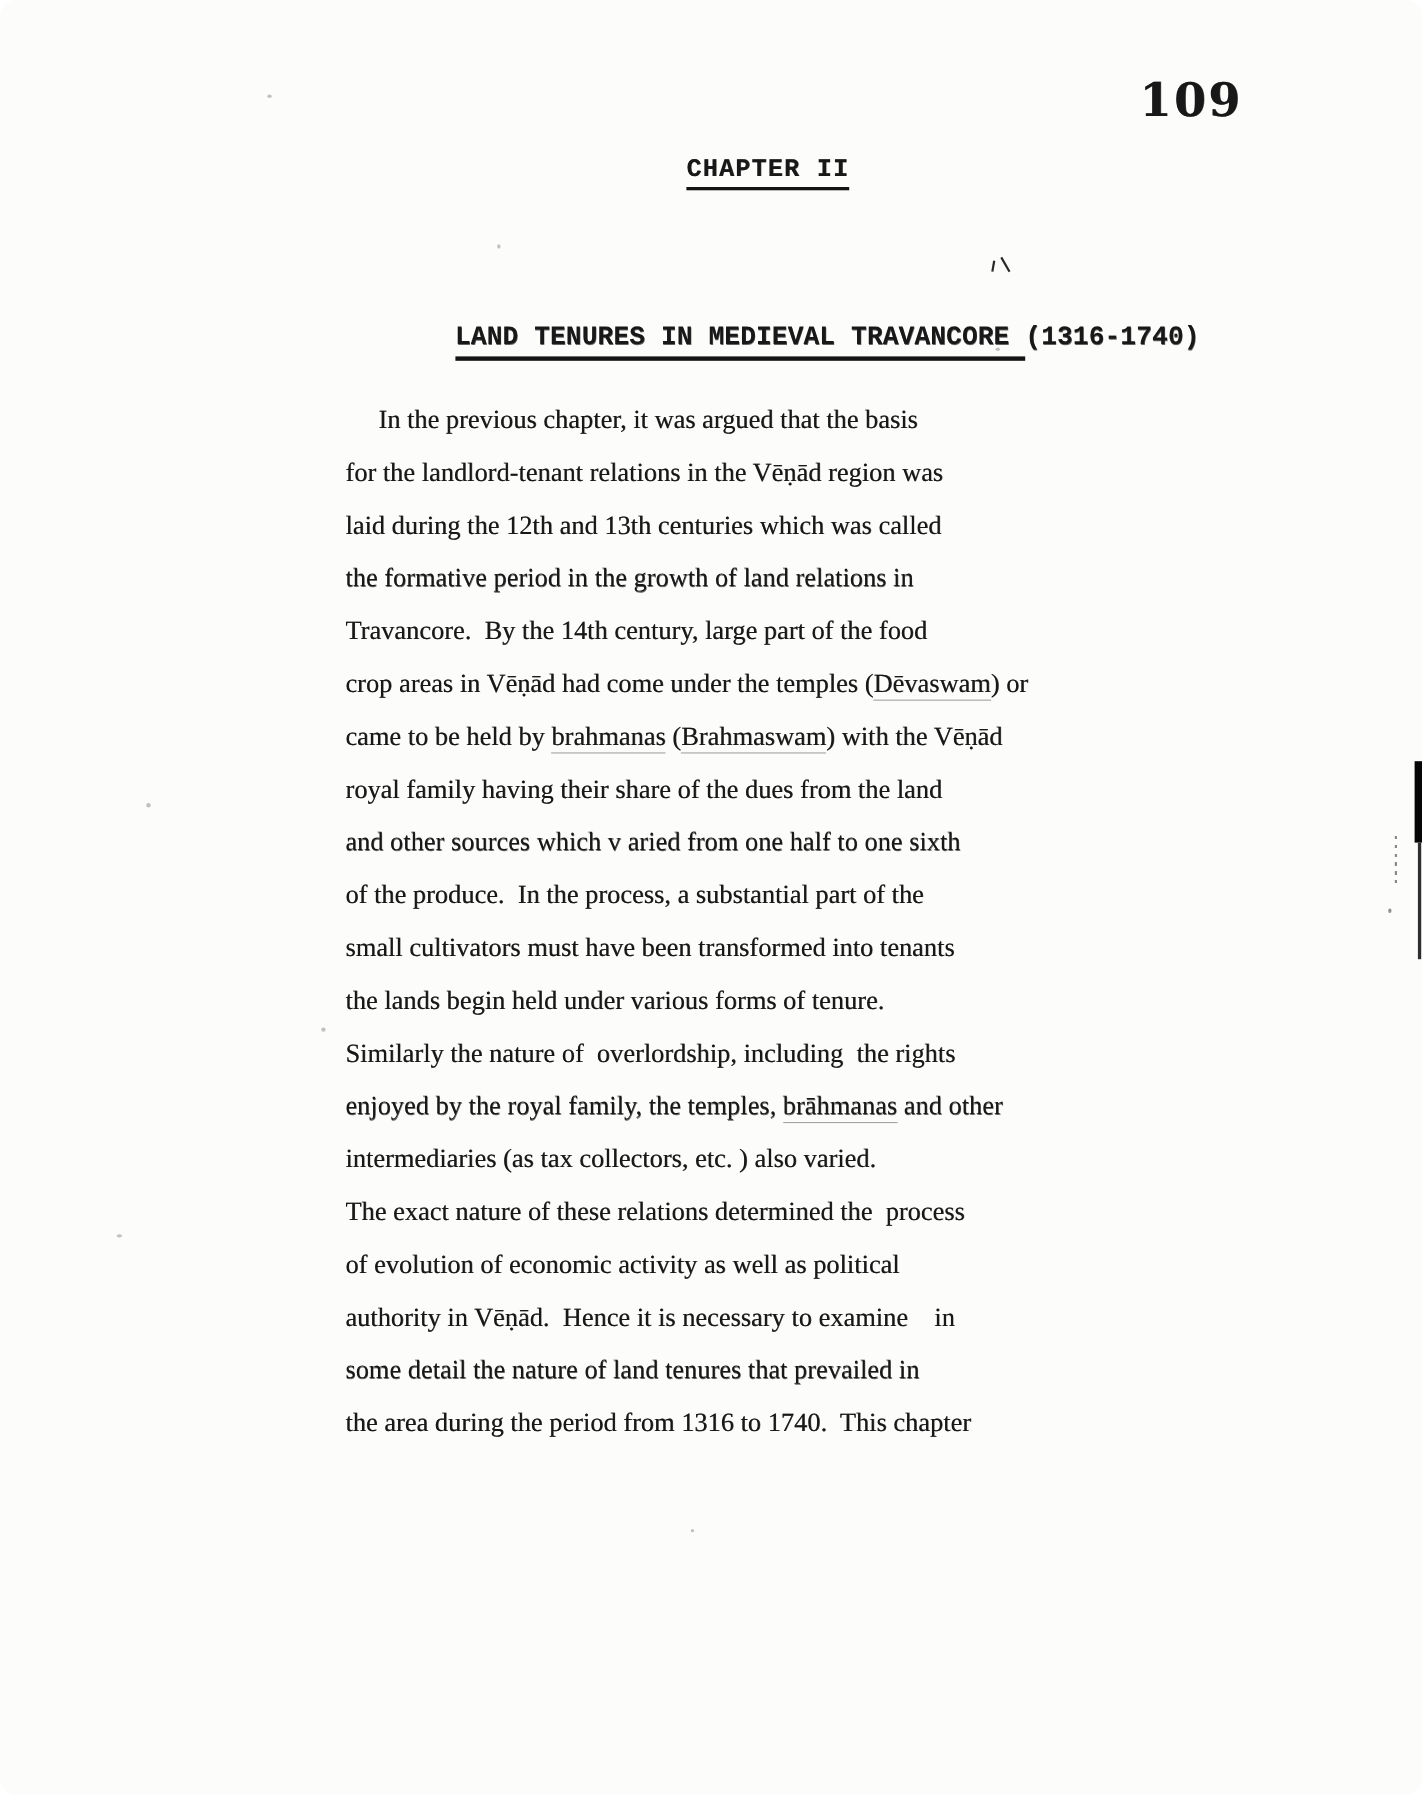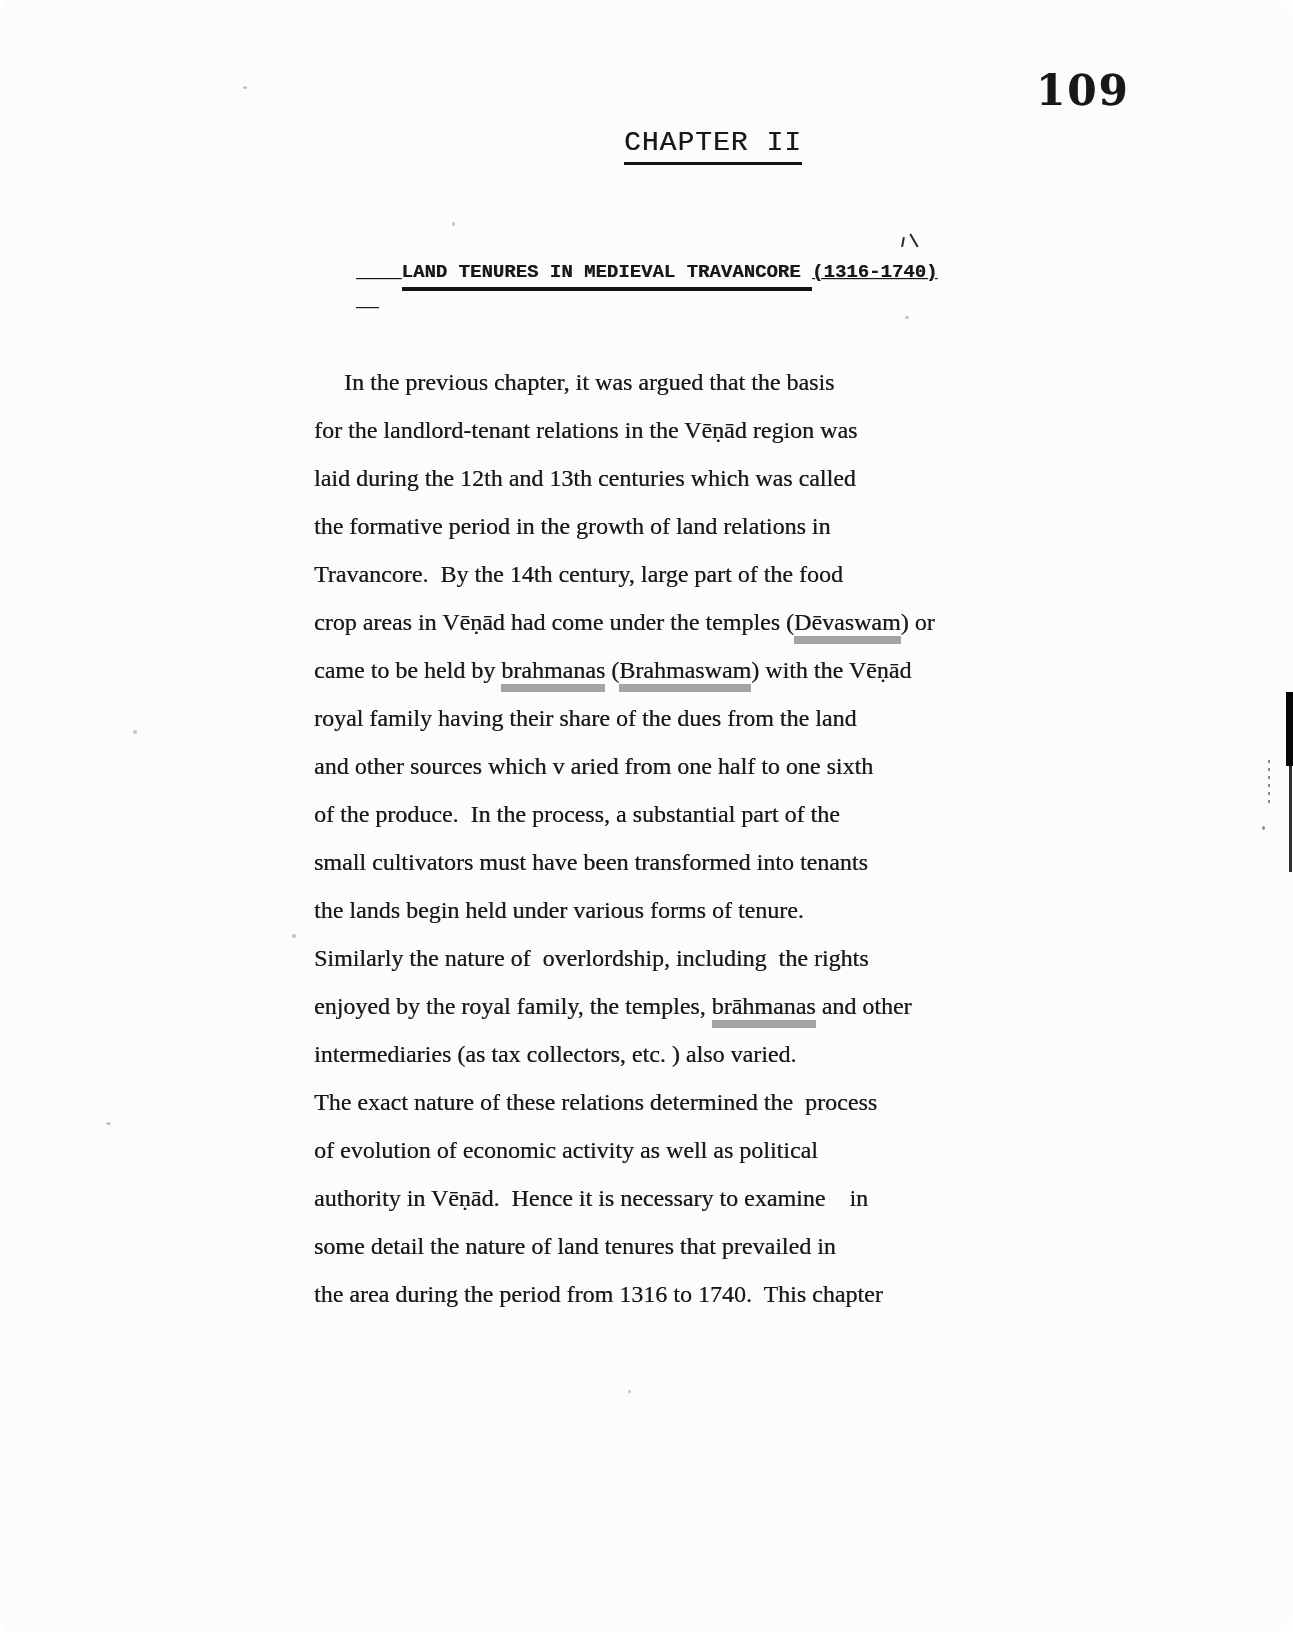--- a/index.html
+++ b/index.html
@@ -11,42 +11,42 @@
     color:var(--ink);
     border-radius:15px;
   }
   .ink { text-shadow:0.4px 0.3px 0 rgba(20,20,20,0.65); }
   .page-number {
     position:absolute; left:1036px; top:70px;
     font-family:"DejaVu Serif","Liberation Serif",serif;
     font-weight:bold; font-size:42px; letter-spacing:2px; line-height:1;
   }
   .chapter-heading {
-    position:absolute; left:624px; top:128px;
-    font-size:28px; font-weight:normal; letter-spacing:1px; line-height:1.1;
+    position:absolute; left:624px; top:142px;
+    font-size:23px; font-weight:bold; letter-spacing:1px; line-height:1.1;
   }
   .doc-title {
-    position:absolute; left:356px; top:240px;
-    font-size:19px; font-weight:bold; line-height:1.15; white-space:pre;text-decoration:underline;
+    position:absolute; left:356px; top:266px;
+    font-size:24px; font-weight:bold; line-height:1.15; white-space:pre;
   }
   .u-block {
     display:inline-block; white-space:pre;
     border-bottom:4px solid #141414; padding-bottom:3px;
   }
   .chapter-heading .u-block { border-bottom-width:3px; }
   
   .title-tick { position:absolute; background:#2a2a2a; }
   .tick-a { left:902px; top:237px; width:2px; height:10px; transform:rotate(10deg); }
   .tick-b { left:913px; top:233px; width:2px; height:15px; transform:rotate(-30deg); }
   .body-text {
     position:absolute; left:314px; top:358px;
     font-size:24px; line-height:48px; white-space:pre;font-family:Liberation Serif, serif;
   }
   .body-line { height:48px; }
-  .uword { border-bottom:8px solid #a3a3a3; padding-bottom:1px; }
+  .uword { border-bottom:1px solid #a3a3a3; padding-bottom:1px; }
   
   .art { position:absolute; }
   .art-bar  { left:1286px; top:692px; width:7px;  height:74px;  background:#060606; }
   .art-line { left:1289px; top:766px; width:3px;  height:106px; background:#2e2e2e; }
   .art-dots { left:1268px; top:760px; width:2px;  height:46px;
               background:repeating-linear-gradient(to bottom,#8a8a8a 0 3px,transparent 3px 8px); }
   .art-dot  { left:1262px; top:826px; width:3px;  height:4px; background:#909090; border-radius:50%; }
   .speck { position:absolute; background:#9a9a96; border-radius:50%; opacity:0.6; }
 </style>
 </head>

